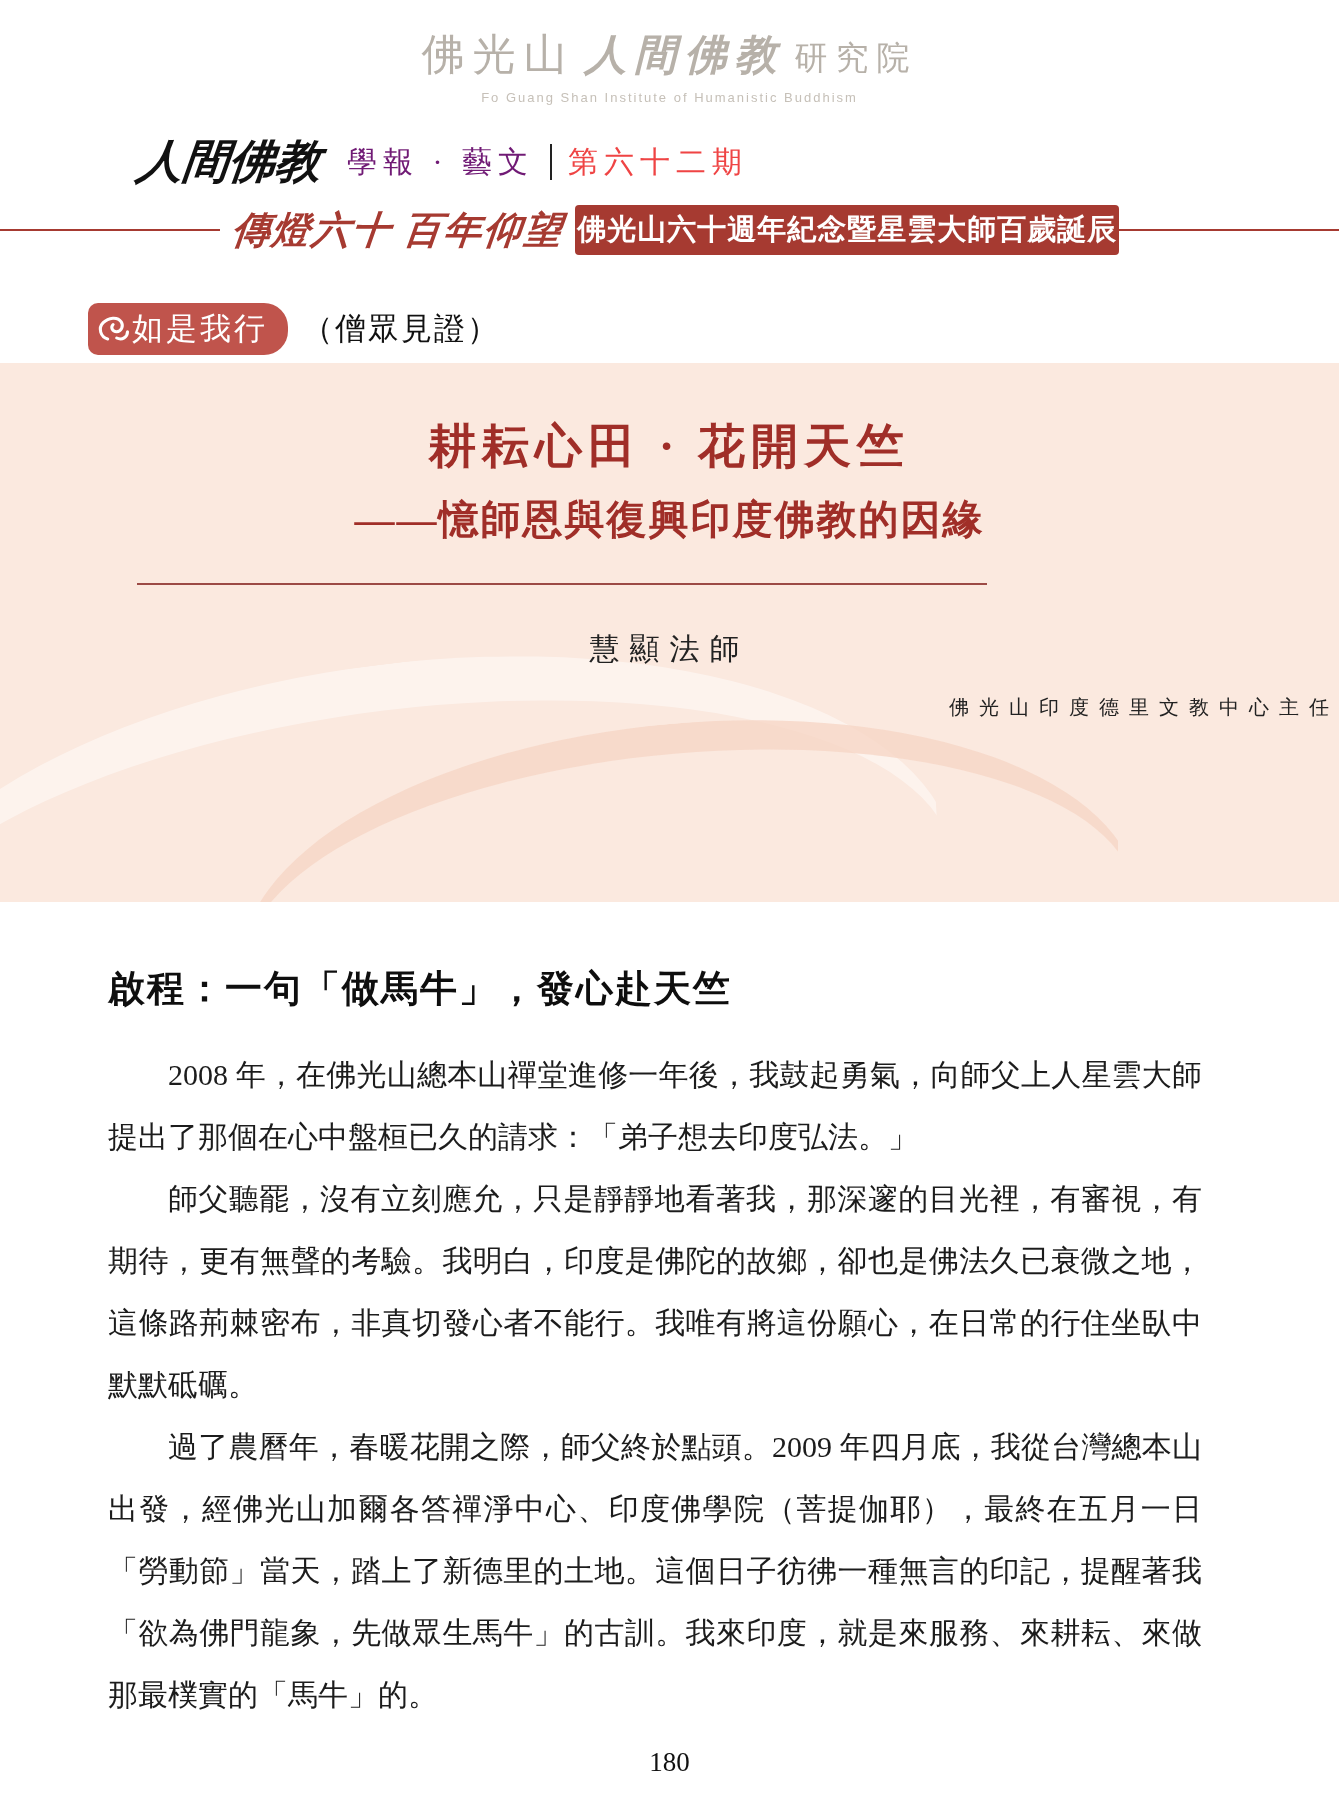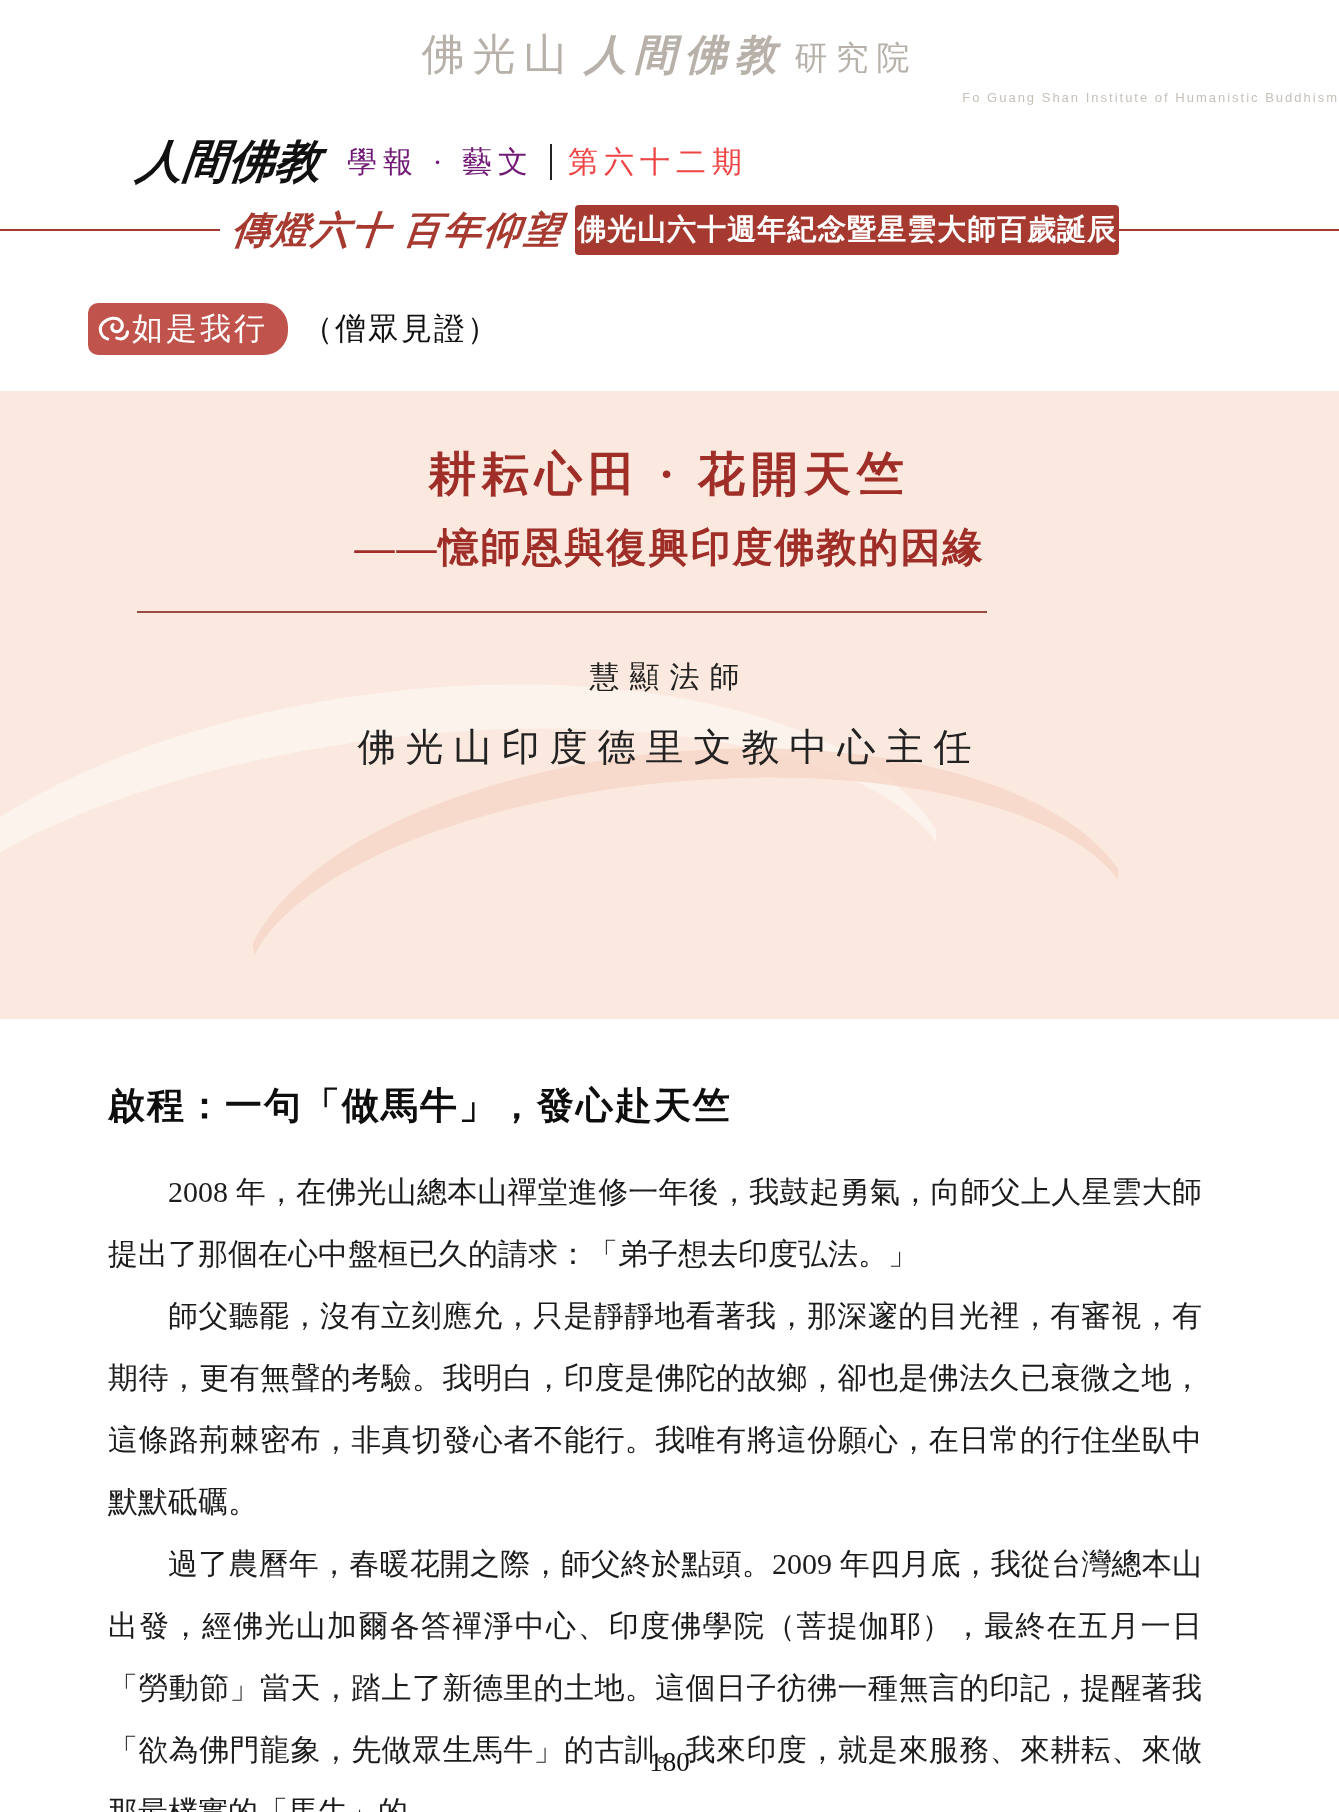--- a/index.html
+++ b/index.html
@@ -10,21 +10,21 @@
     font-family:"Liberation Serif","DejaVu Serif",serif;
   }
 
   
   .logo-block { padding-top:26px; text-align:center; }
   .logo-cjk { color:var(--logo-gray,#b7b1a9); letter-spacing:8px; }
   .logo-cjk .org   { font-size:43px; }
   .logo-cjk .brand { font-size:42px; font-weight:bold; font-style:italic; margin:0 10px; }
   .logo-cjk .suffix{ font-size:33px; }
   .logo-en { margin-top:6px; font-family:"Liberation Sans","DejaVu Sans",sans-serif;
-             font-size:13px; color:#c6c0b8; letter-spacing:2px;text-align:right; }
+             font-size:13px; color:#c6c0b8; letter-spacing:2px; }
 
   
   .masthead { margin-top:26px; }
   .masthead-row1 { display:flex; align-items:center; padding-left:137px; }
   .mh-brand { font-size:46px; font-weight:900; font-style:italic; color:#111;
               transform:skewX(-6deg); display:inline-block; }
   .mh-journal { font-size:30px; color:#701a75; margin-left:26px; letter-spacing:6px; }
   .mh-divider { width:2px; height:36px; background:#222; margin:0 16px; }
   .mh-issue { font-size:30px; color:#ef4444; letter-spacing:6px; }
 
@@ -42,38 +42,38 @@
   .column-row { display:flex; align-items:center; margin:44px 0 0 88px; }
   .badge { display:flex; align-items:center; gap:0;
            background:var(--badge-red,#c0544c); color:#fff;
            font-size:31px; letter-spacing:3px;
            padding:5px 20px 5px 8px; border-radius:10px 24px 24px 10px;
            font-family:"Liberation Sans","DejaVu Sans",sans-serif; }
   .badge-icon { width:36px; height:36px; flex:0 0 auto; }
   .column-note { font-size:31px; color:#111; margin-left:14px; letter-spacing:2px; }
 
   
-  .title-section { position:relative; margin-top:36px; height:628px;
+  .title-section { position:relative; margin-top:8px; height:539px;
                    background:var(--pink-bg,#fbe9df); overflow:hidden; }
   .swirl { position:absolute; border-radius:50%; border-style:solid; border-color:transparent; }
   .swirl.s1 { width:1100px; height:520px; left:-140px; top:300px;
               border-top:46px solid rgba(255,255,255,0.45); transform:rotate(-7deg); }
   .swirl.s2 { width:900px; height:420px; left:240px; top:360px;
               border-top:30px solid rgba(246,214,198,0.8); transform:rotate(-5deg); }
   .article-title { text-align:center; padding-top:52px;
                    color:var(--title-red,#a02e28); font-size:47px; font-weight:bold;
                    letter-spacing:6px; position:relative; }
   .article-subtitle { text-align:center; margin-top:14px;
                       color:var(--title-red,#a02e28); font-size:40px; font-weight:bold;
                       letter-spacing:2px; position:relative; }
   .title-divider { width:850px; height:2px; background:#9c4a45; margin:36px 0 0 137px;
                    position:relative; }
   .author { text-align:center; margin-top:44px; font-size:30px; color:#222;
             letter-spacing:10px; position:relative; }
-  .affiliation { text-align:center; margin-top:24px; font-size:38px; color:#222;
+  .affiliation { text-align:right; margin-top:24px; font-size:20px; color:#222;
                  letter-spacing:10px; position:relative; }
 
   
   .article { margin:62px 137px 0 108px; }
   .section-heading { font-size:37px; font-weight:bold; color:#0e0e0e; letter-spacing:2px; }
   .article p { font-size:30px; line-height:62px; text-align:justify;
                text-indent:2em; color:#1c1c1c; }
   .article p:first-of-type { margin-top:30px; }
 
   

